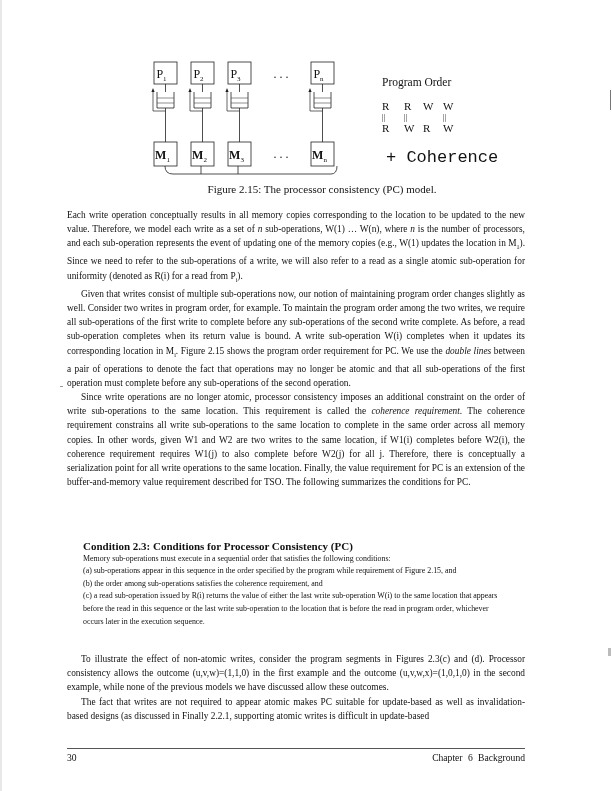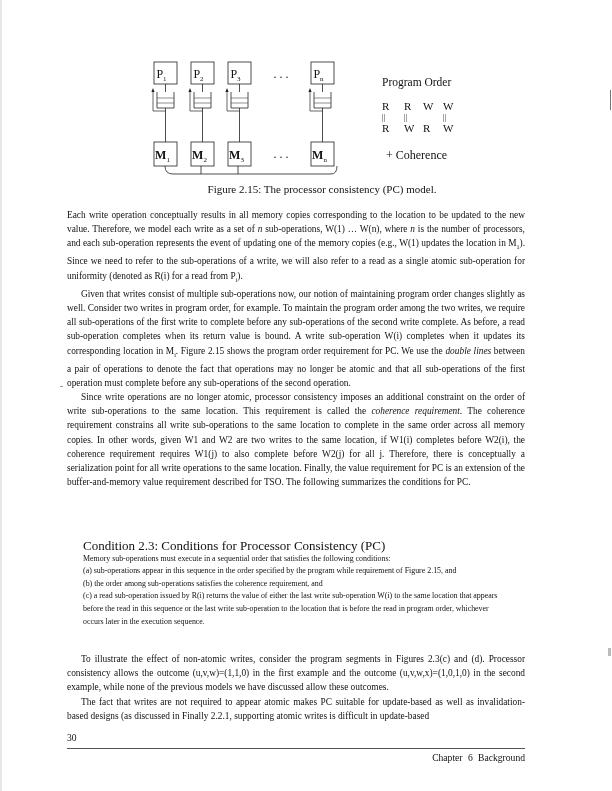--- a/index.html
+++ b/index.html
@@ -9,33 +9,33 @@
   .left-edge { position: absolute; left: 0; top: 0; width: 2px; height: 791px; background: #e8e8e8; }
   .right-mark { position: absolute; left: 610px; top: 90px; width: 1px; height: 20px; background: #777; }
   .right-mark2 { position: absolute; left: 608px; top: 648px; width: 3px; height: 8px; background: #bbb; }
 
   
   .figure { position: absolute; left: 16px; top: 0; width: 612px; height: 200px; }
   .fig-svg { position: absolute; left: 135px; top: 58px; }
   .po-title { position: absolute; left: 366px; top: 76px; font-size: 11.5px; }
   .po-row { position: absolute; font-size: 11px; }
   .po-bars { position: absolute; font-size: 8px; }
-  .coherence { position: absolute; left: 370px; top: 148px; font-size: 12px; }
+  .coherence { position: absolute; left: 370px; top: 148px; font-size: 17px; font-family: Liberation Mono, monospace; }
   .caption { position: absolute; left: 0; width: 612px; top: 183px; text-align: center; font-size: 11px; }
 
   
   .text { position: absolute; left: 67px; width: 458px; font-size: 9.35px; line-height: 14.2px; text-align: justify; }
   .p1 { top: 208px; }
   .para { margin: 0; text-indent: 0; }
   .para.indent { text-indent: 14px; }
   .cond { position: absolute; left: 83px; width: 428px; top: 540px; font-size: 7.9px; line-height: 12.6px; }
-  .cond .head { font-weight: normal; font-size: 13px; }
+  .cond .head { font-weight: bold; font-size: 11px; }
   .text2 { top: 652px; }
   .footer-rule { position: absolute; left: 67px; top: 748px; width: 458px; height: 1px; background: #555; }
-  .page-num { position: absolute; left: 67px; top: 732px; font-size: 9.6px; text-align: right; }
+  .page-num { position: absolute; left: 67px; top: 752px; font-size: 9.6px; text-align: right; }
   .chapter { position: absolute; right: 87px; top: 752px; font-size: 9.6px; word-spacing: 3px; }
   i { font-style: italic; }
   .stray { position: absolute; left: 60px; top: 386px; width: 3px; height: 1px; background: #999; }
 </style>
 </head>
 <body>
 
 <div class="page">
   <div class="left-edge"></div>
   <div class="right-mark"></div>

